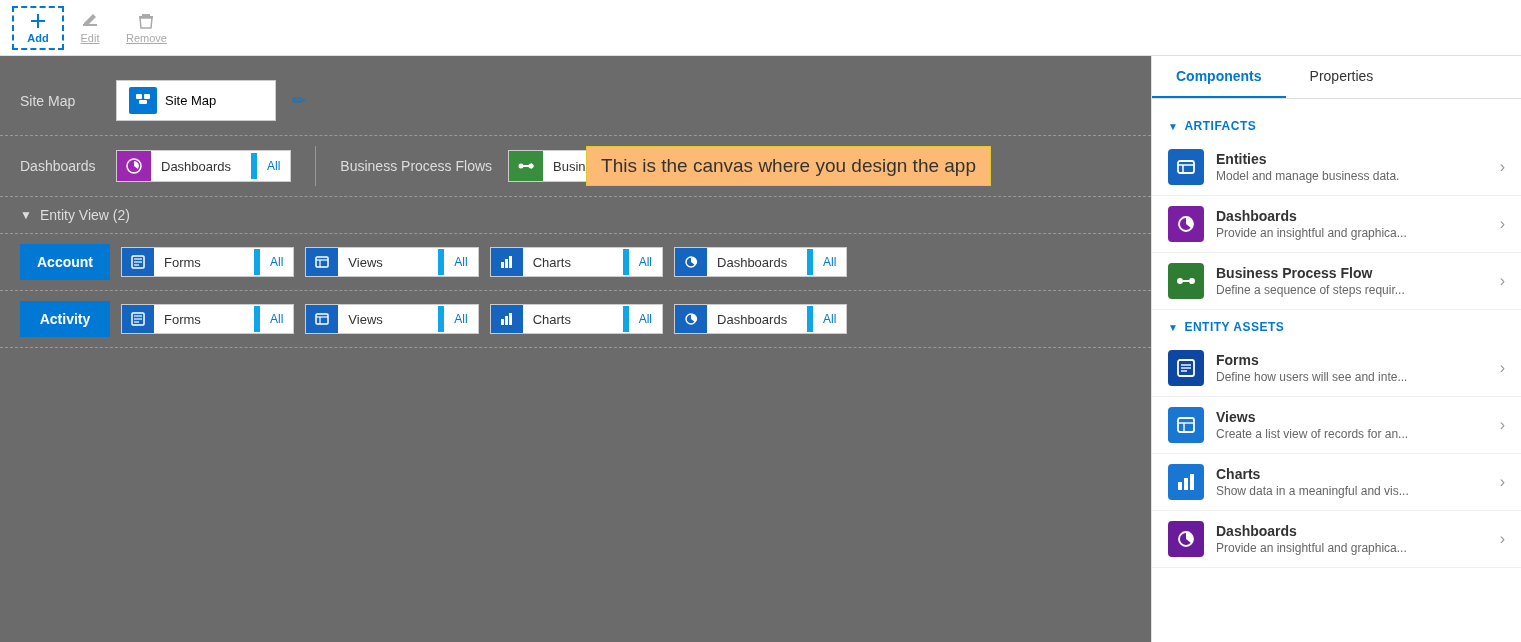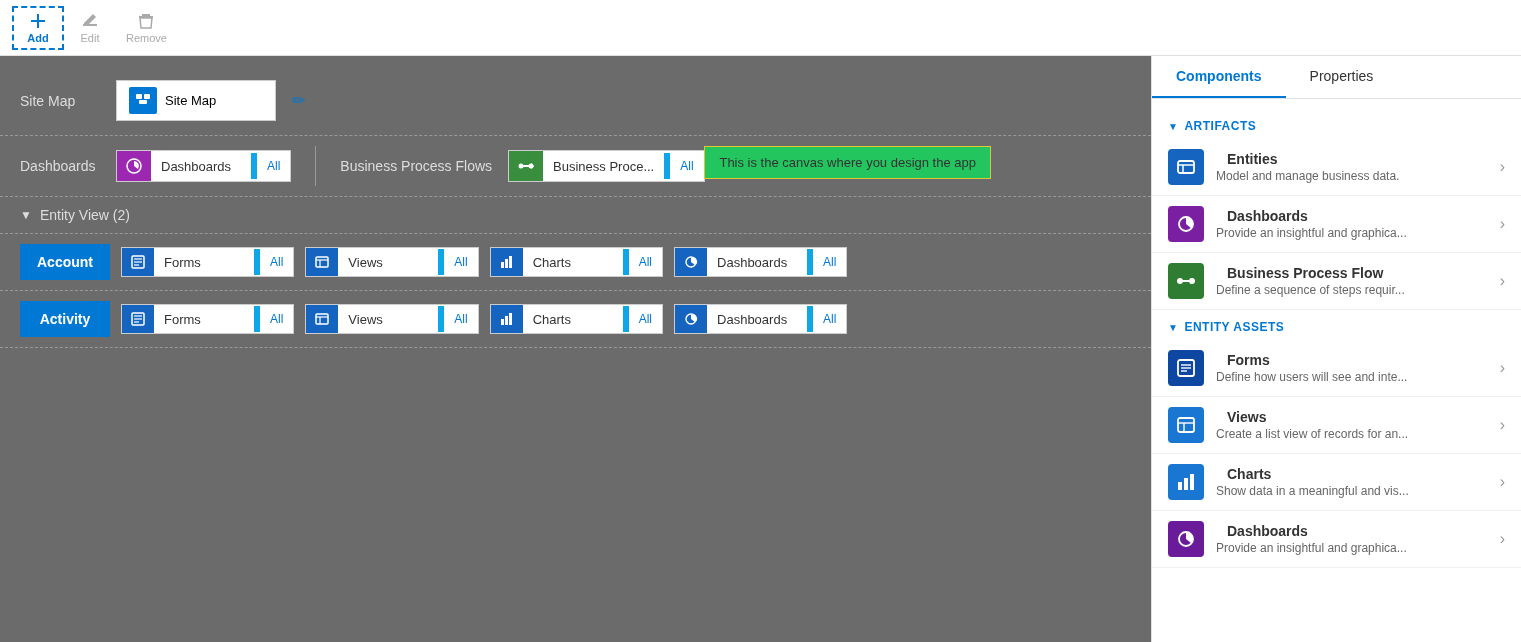--- a/index.html
+++ b/index.html
@@ -8,21 +8,21 @@
     
     .toolbar {
       display: flex; align-items: center; height: 56px; background: #fff;
       border-bottom: 1px solid #e0e0e0; padding: 0 12px; flex-shrink: 0;
     }
     .toolbar-btn {
       display: flex; flex-direction: column; align-items: center; justify-content: center;
       min-width: 52px; cursor: pointer; padding: 6px 10px; color: #333; font-size: 11px;
       border: none; background: none;
     }
-    .toolbar-btn.disabled { color: #aaa; cursor: default; }
+    .toolbar-btn.disabled { color: #aaa; cursor: default; text-decoration: underline; }
     .toolbar-btn svg { margin-bottom: 2px; }
     .toolbar-btn.add-btn { border: 2px dashed #0078d4; padding: 4px 10px; color: #0078d4; font-weight: bold; }
     .toolbar-search {
       margin-left: auto; display: flex; flex-direction: column; align-items: center;
       cursor: pointer; padding: 6px 14px; color: #555; font-size: 11px;
     }
     .toolbar-search svg { margin-bottom: 2px; }
 
     
     .main-area { display: flex; flex: 1; overflow: hidden; }
@@ -32,22 +32,22 @@
       flex: 1; background: #6b6b6b; overflow-y: auto; position: relative;
       padding: 10px 0;
     }
     .canvas::-webkit-scrollbar { width: 8px; }
     .canvas::-webkit-scrollbar-track { background: #5a5a5a; }
     .canvas::-webkit-scrollbar-thumb { background: #999; border-radius: 4px; }
 
     
     .canvas-tooltip {
       position: absolute; top: 90px; right: 160px;
-      background: #22c55e; border: 1px solid #e0c830; padding: 8px 14px;
-      font-size: 13px; color: #333; z-index: 10; white-space: nowrap; text-align: center;
+      background: #fdba74; border: 1px solid #e0c830; padding: 8px 14px;
+      font-size: 19px; color: #333; z-index: 10; white-space: nowrap; text-align: center;
     }
 
     
     .site-map-row {
       display: flex; align-items: center; gap: 16px; padding: 14px 20px 14px 20px;
       border-bottom: 1px dashed #999;
     }
     .site-map-label { color: #ddd; font-size: 14px; min-width: 80px; }
     .site-map-box {
       display: flex; align-items: center; gap: 8px; background: #fff;
@@ -135,21 +135,21 @@
       align-items: center; justify-content: center; color: #fff; flex-shrink: 0;
       font-size: 18px;
     }
     .comp-icon.blue { background: #1565c0; }
     .comp-icon.purple { background: #7b1fa2; }
     .comp-icon.green { background: #2e7d32; }
     .comp-icon.blue2 { background: #0d47a1; }
     .comp-icon.blue3 { background: #1976d2; }
     .comp-icon.dark-purple { background: #6a1b9a; }
     .comp-text { flex: 1; }
-    .comp-name { font-size: 14px; font-weight: 600; color: #333; margin-left: 11px; }
+    .comp-name { font-size: 14px; font-weight: 600; color: #333; }
     .comp-desc { font-size: 12px; color: #666; margin-top: 2px; }
     .chevron-right { color: #999; font-size: 16px; }
   </style>
 </head>
 <body>
 
 <div class="toolbar">
   <button class="toolbar-btn add-btn">
     <svg width="18" height="18" viewBox="0 0 18 18" fill="#0078d4">
       <line x1="9" y1="2" x2="9" y2="16" stroke="#0078d4" stroke-width="2"></line>

